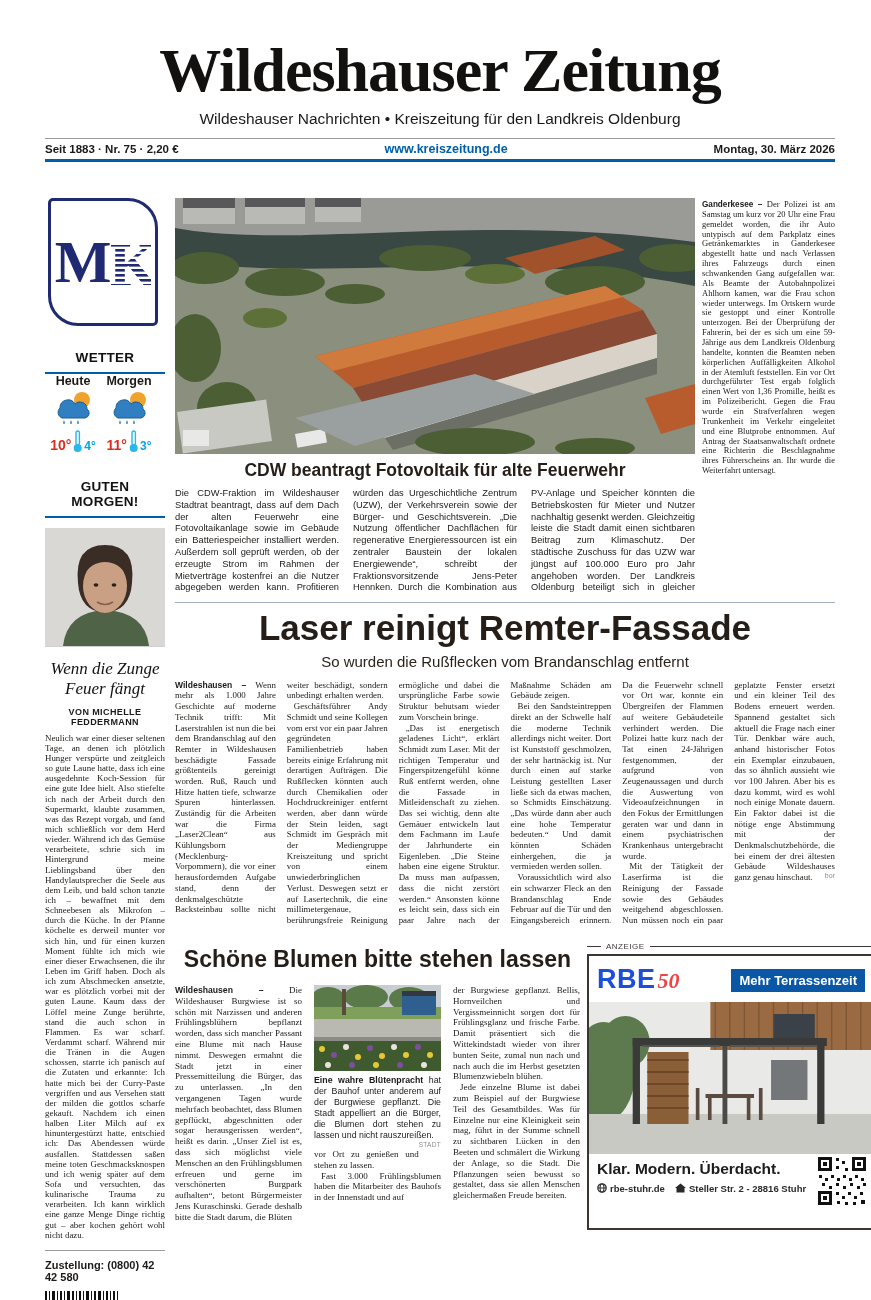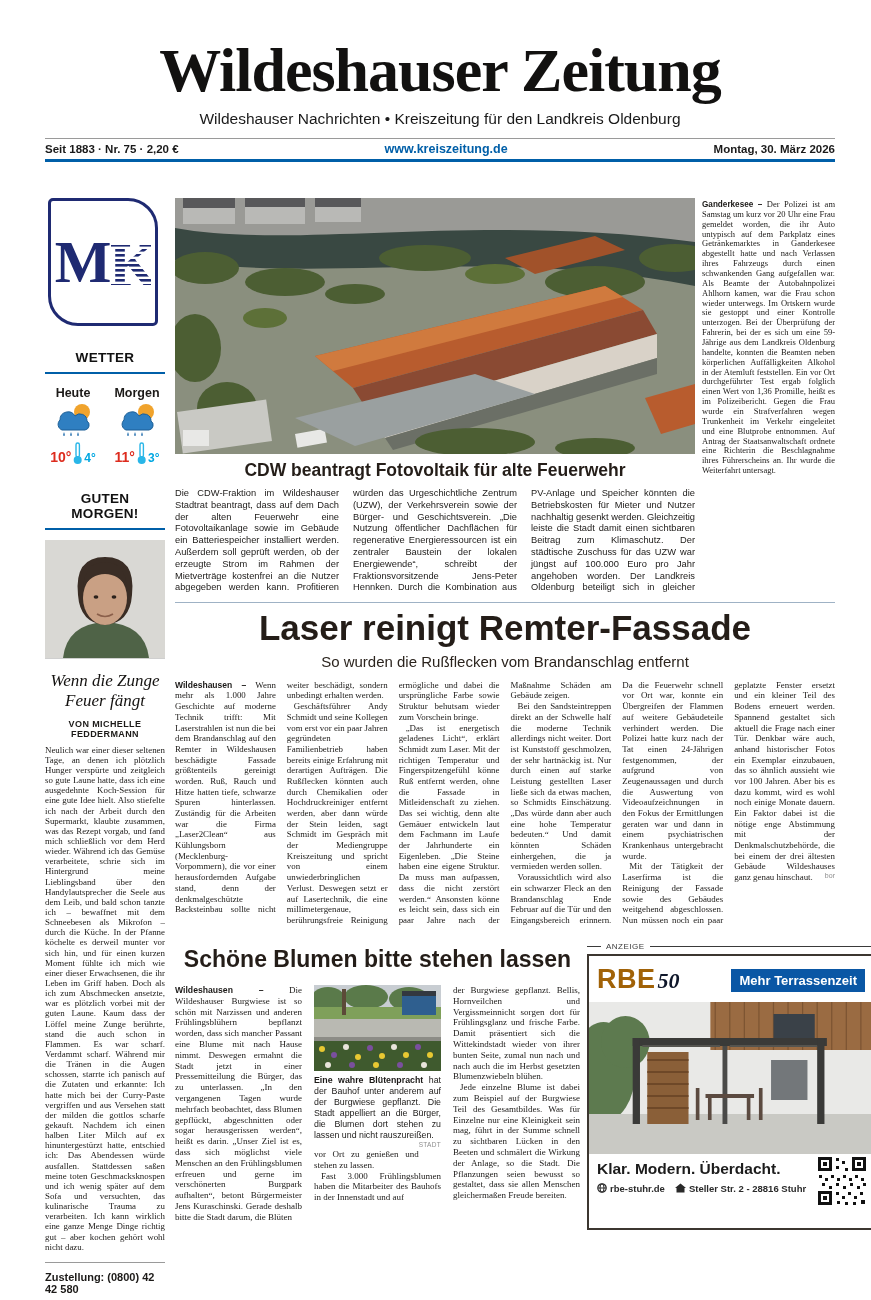--- a/index.html
+++ b/index.html
@@ -18,21 +18,21 @@
   .blue-bar{height:3px;background:#005fa8;margin-top:3px;}
 
   
   .sidebar{position:absolute;left:45px;top:198px;width:120px;}
   .mk-logo{width:104px;height:122px;margin-left:3px;border:3px solid #1f2a72;
            border-radius:5px 30px 5px 30px;display:flex;align-items:center;justify-content:center;}
   .mk-m{font-family:"Liberation Serif",serif;font-weight:bold;font-size:60px;color:#1f2a72;line-height:1;}
   .side-head{font-family:"Liberation Sans",sans-serif;font-weight:bold;font-size:13.5px;color:#111;
              text-align:center;letter-spacing:.3px;border-bottom:2px solid #005fa8;padding-bottom:7px;}
   .wetter{margin-top:24px;}
-  .w-grid{display:flex;justify-content:space-between;margin-top:12px;}
+  .w-grid{display:flex;justify-content:flex-start;margin-top:0;}
   .w-col{width:56px;text-align:center;}
   .w-day{font-family:"Liberation Sans",sans-serif;font-weight:bold;font-size:12.5px;}
   .w-temps{display:flex;align-items:flex-end;justify-content:center;gap:1px;margin-top:1px;}
   .t-hi{color:#dd2c1e;font-family:"Liberation Sans",sans-serif;font-weight:bold;font-size:14px;}
   .t-lo{color:#00a7e1;font-family:"Liberation Sans",sans-serif;font-weight:bold;font-size:12px;}
   .gm{margin-top:26px;}
   .portrait{margin-top:10px;width:120px;height:118px;border-bottom:1px solid #cfcfcf;}
   .gm-title{font-family:"Liberation Serif",serif;font-style:italic;font-size:17px;line-height:1.2;
             text-align:center;margin-top:8px;color:#141210;}
   .gm-byline{font-family:"Liberation Sans",sans-serif;font-weight:bold;font-size:9px;letter-spacing:.4px;
@@ -81,22 +81,22 @@
   .capt b{font-weight:bold;}
   .capt .credit{float:right;margin-top:0;}
 
   .ad{position:absolute;left:412px;top:744px;width:288px;}
   .ad-label{display:flex;align-items:center;gap:5px;font-family:"Liberation Sans",sans-serif;
             font-size:8px;letter-spacing:.5px;color:#3a3a3a;}
   .ad-label .dash{flex:0 0 14px;border-top:1px solid #3a3a3a;}
   .ad-label .long{flex:1;border-top:1px solid #3a3a3a;}
   .ad-box{margin-top:3px;border:2px solid #3c3630;height:272px;position:relative;background:#fff;}
   .ad-top{display:flex;align-items:center;justify-content:space-between;padding:10px 8px 8px 8px;}
-  .rbe{font-family:"Liberation Sans",sans-serif;font-weight:bold;font-size:27px;color:#a16207;letter-spacing:.5px;line-height:1;}
-  .rbe-badge{font-family:"Liberation Serif",serif;font-weight:bold;font-style:italic;font-size:22px;color:#0f172a;margin-left:2px;}
+  .rbe{font-family:"Liberation Sans",sans-serif;font-weight:bold;font-size:27px;color:#1d4ed8;letter-spacing:.5px;line-height:1;}
+  .rbe-badge{font-family:"Liberation Serif",serif;font-weight:bold;font-style:italic;font-size:22px;color:#ef4444;margin-left:2px;}
   .ad-btn{background:#0a57a5;color:#fff;font-family:"Liberation Sans",sans-serif;font-weight:bold;
           font-size:13px;padding:4px 8px;}
   .ad-photo{width:100%;height:152px;display:block;}
   .ad-bottom{padding:6px 8px 0 8px;position:relative;}
   .ad-tag{font-family:"Liberation Sans",sans-serif;font-weight:bold;font-size:15.5px;color:#1c1c1c;}
   .ad-contact{display:flex;align-items:center;gap:10px;margin-top:5px;font-family:"Liberation Sans",sans-serif;
               font-weight:bold;font-size:9.5px;color:#2a2a2a;}
   .ad-contact .ic{display:inline-block;margin-right:3px;vertical-align:-1px;}
   .qr{position:absolute;right:6px;top:2px;}
 </style>

